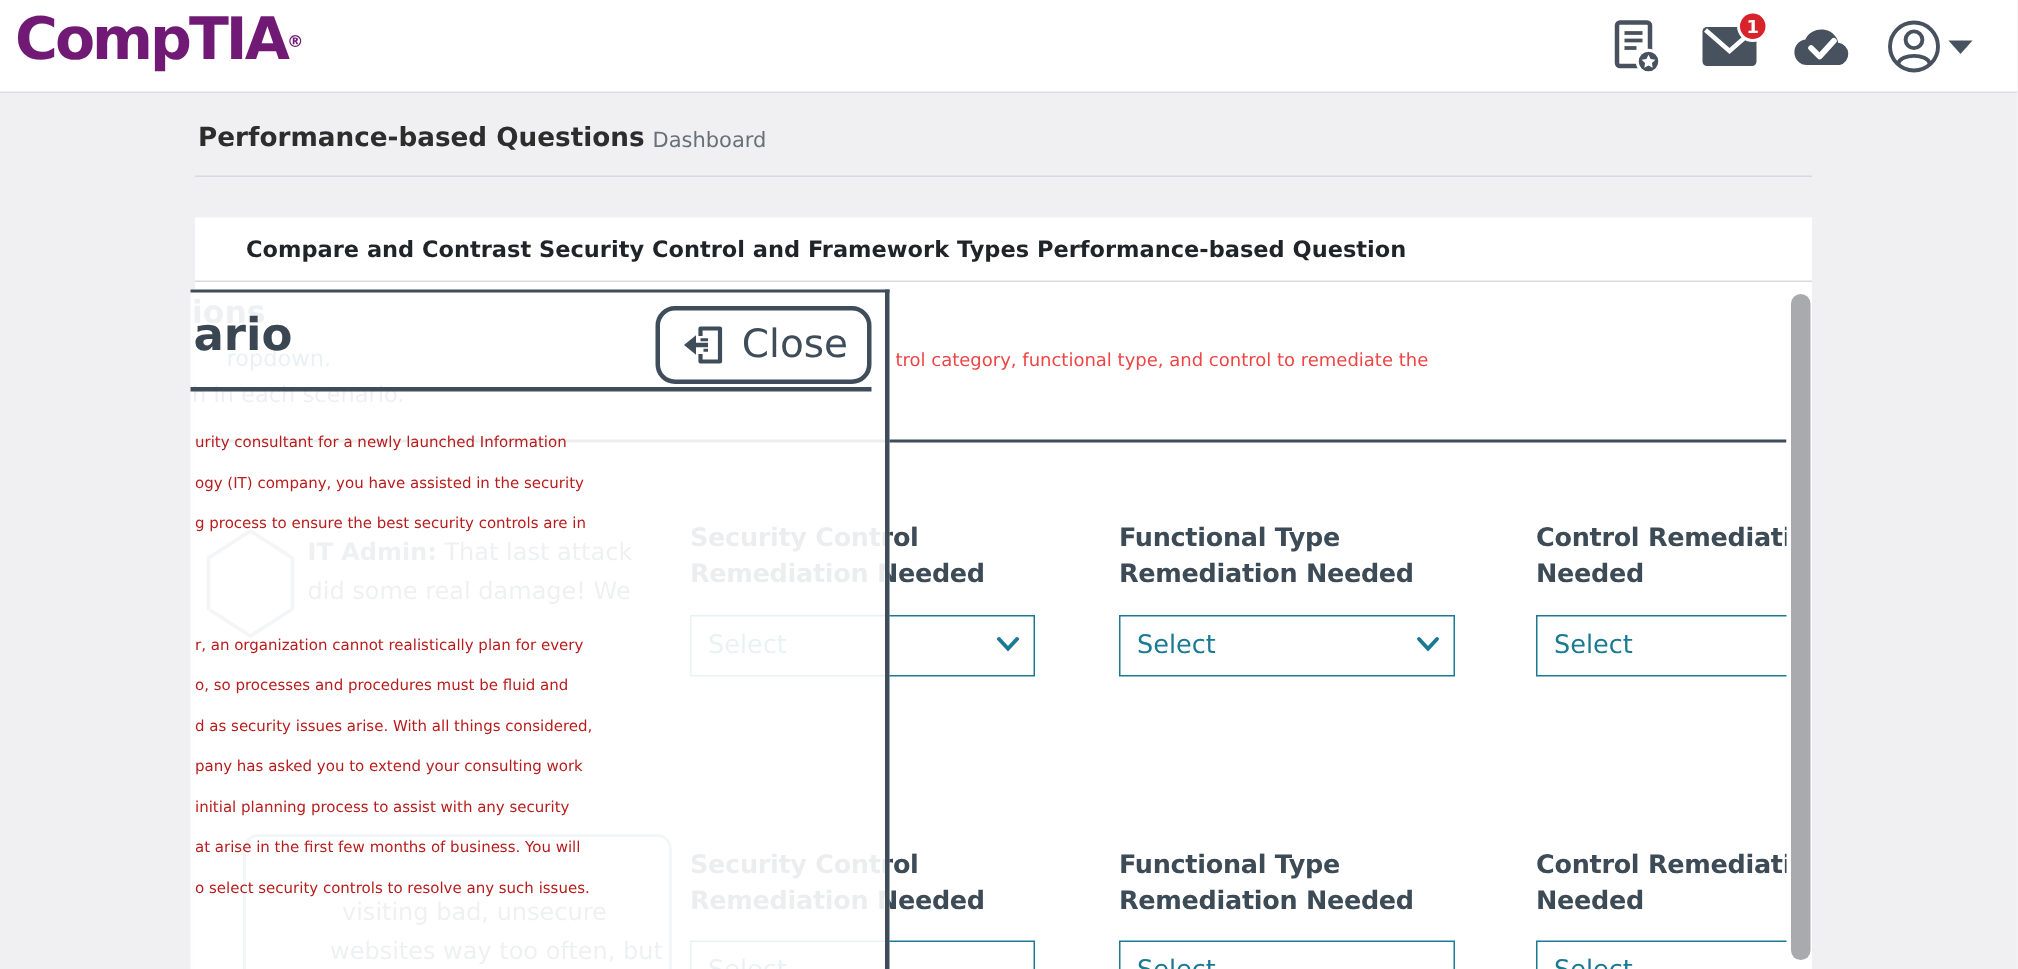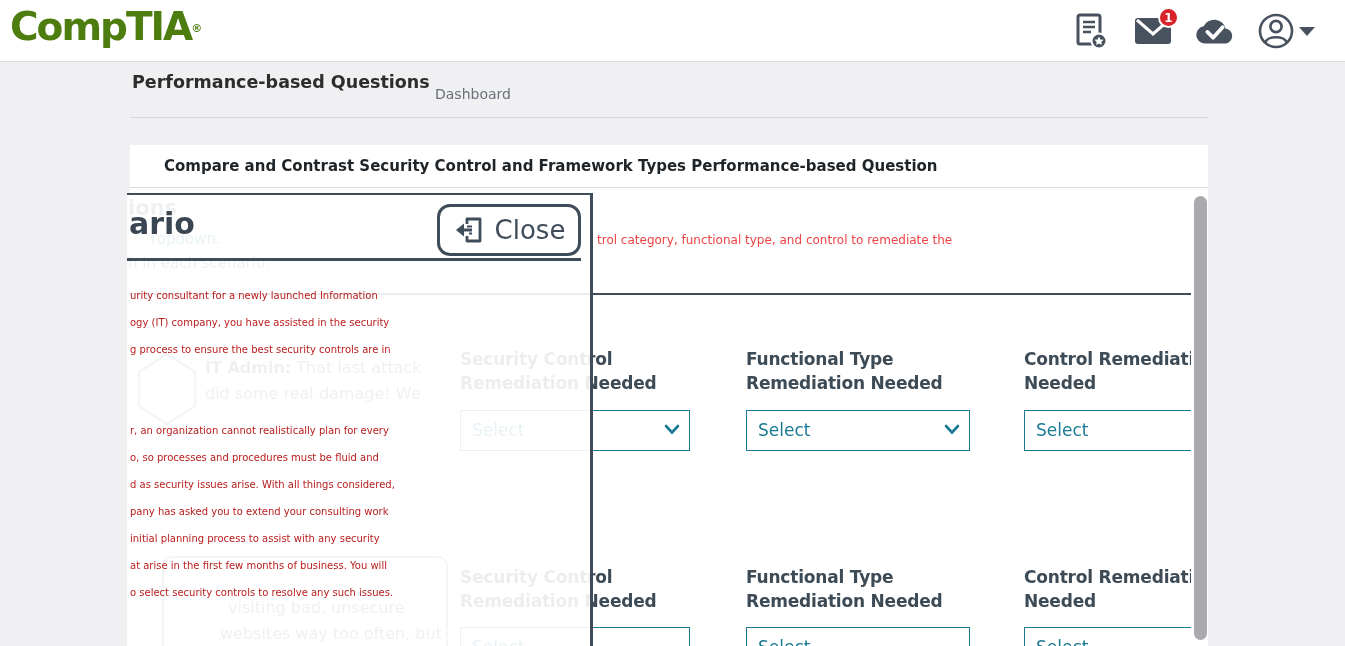--- a/index.html
+++ b/index.html
@@ -2,30 +2,30 @@
 <html><head>
 <meta charset="utf-8">
 <style>
   * { margin:0; padding:0; box-sizing:border-box; }
   html,body { width:1345px; height:646px; }
   body { font-family:"DejaVu Sans","Liberation Sans",sans-serif; background:#f0f0f2; }
   #page { position:relative; width:1345px; height:646px; overflow:hidden; background:#f0f0f2; }
 
   
   .app-header { position:absolute; left:0; top:0; width:1345px; height:62px; background:#ffffff; border-bottom:1px solid #dcdde0; }
-  .logo { position:absolute; left:10px; top:4px; font-size:39px; font-weight:700; color:#4d7c0f; letter-spacing:-2px; }
+  .logo { position:absolute; left:10px; top:4px; font-size:39px; font-weight:700; color:#701a75; letter-spacing:-2px; }
   .logo sup { font-size:11px; letter-spacing:0; vertical-align:8px; }
   .hdr-icons { position:absolute; right:30px; top:0; height:62px; display:flex; align-items:center; gap:22px; }
   .hdr-icon { position:relative; width:40px; height:40px; display:flex; align-items:center; justify-content:center; cursor:pointer; }
   .badge { position:absolute; top:-4px; right:-6px; width:21px; height:21px; background:#d8232a; border:2px solid #fff; border-radius:50%; color:#fff; font-size:12px; font-weight:700; display:flex; align-items:center; justify-content:center; }
   .caret-down { width:0; height:0; border-left:8px solid transparent; border-right:8px solid transparent; border-top:9px solid #47525e; margin-left:4px; }
   .account { display:flex; align-items:center; cursor:pointer; }
 
   
-  .crumb-title { position:absolute; left:132px; top:72px; font-size:17.5px; font-weight:700; color:#2d2d2d; }
+  .crumb-title { position:absolute; left:132px; top:82px; font-size:17.5px; font-weight:700; color:#2d2d2d; }
   .crumb-dash  { position:absolute; left:435px; top:86px; font-size:14px; color:#68707a; cursor:pointer; }
   .crumb-rule  { position:absolute; left:130px; top:117px; width:1078px; height:1px; background:#d8d9dc; }
 
   
   .card { position:absolute; left:130px; top:145px; width:1078px; height:501px; background:#ffffff; }
   .card-title { height:43px; line-height:43px; padding-left:34px; font-size:15px; font-weight:700; color:#1f2428; border-bottom:1px solid #d9dadd; white-space:nowrap; }
   .content { position:absolute; left:0; top:43px; width:1061px; height:458px; overflow:hidden; background:#fff; }
   .instruction { position:absolute; left:467px; top:45px; font-size:12px; color:#ef4444; white-space:nowrap; }
   .content-rule { position:absolute; left:0; top:105px; width:1061px; height:2px; background:#3f4d5a; }
 

